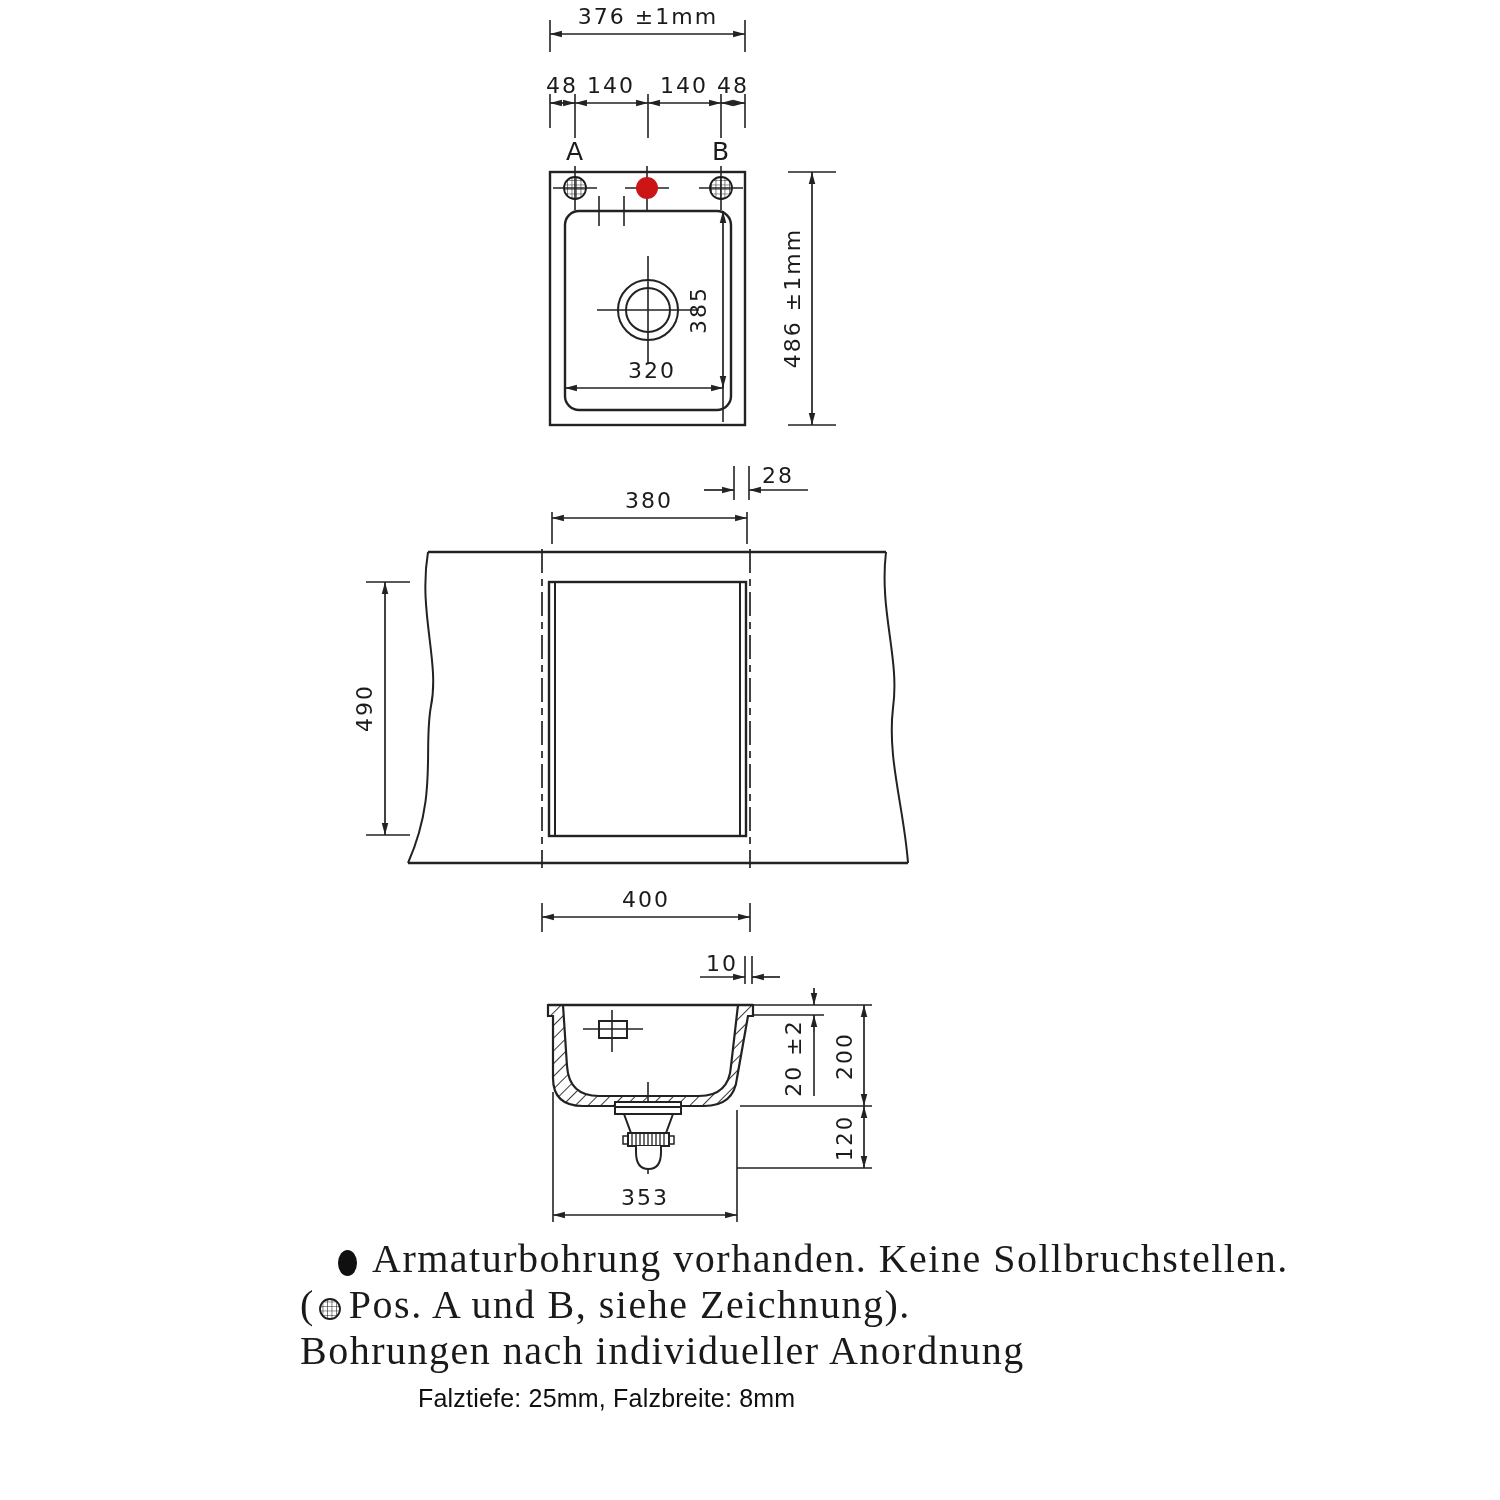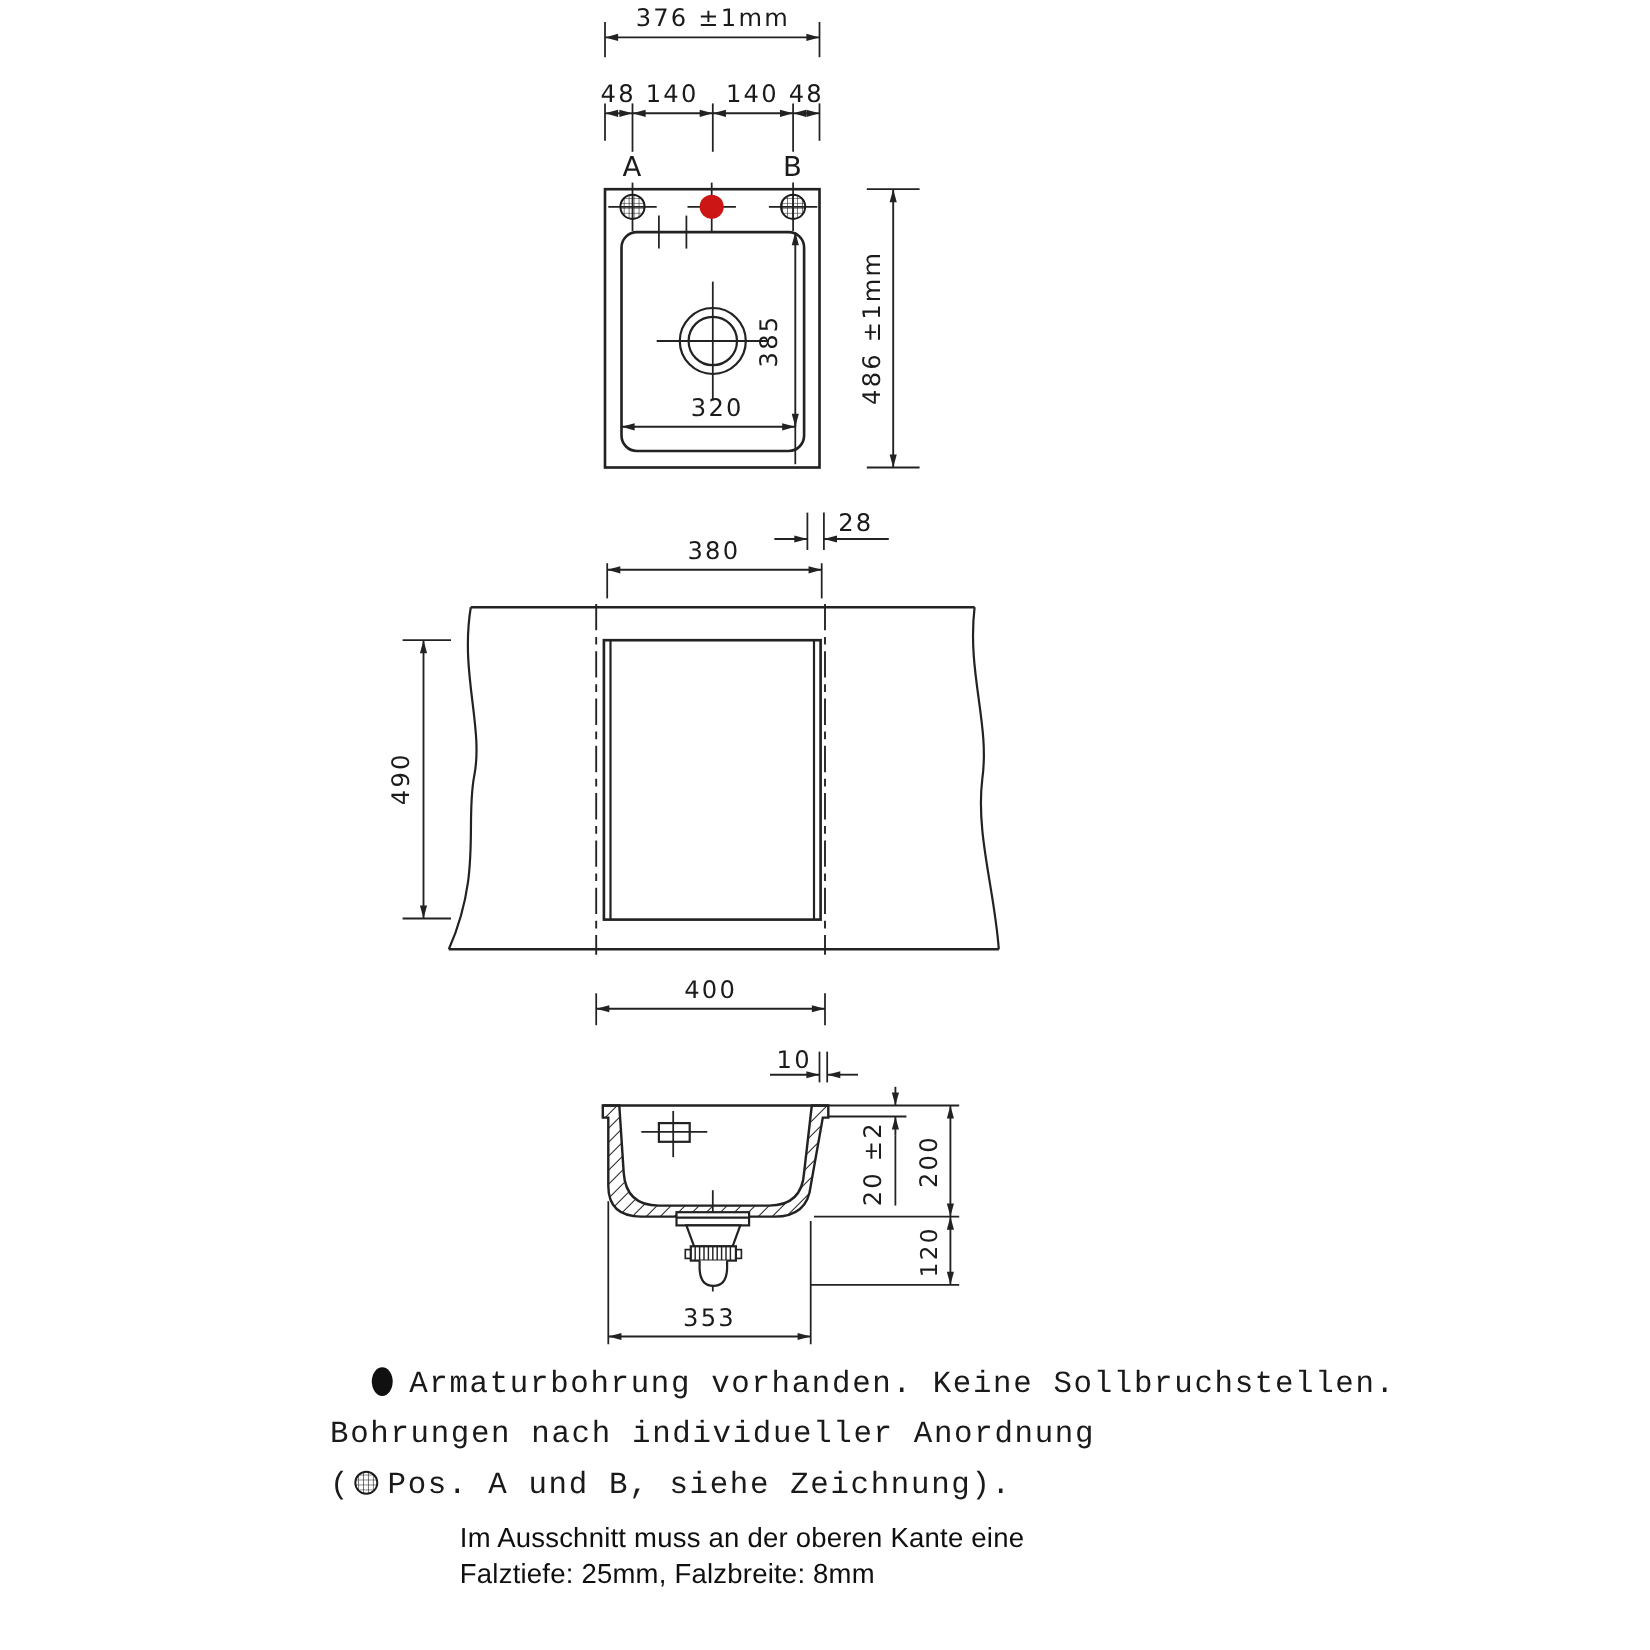--- a/index.html
+++ b/index.html
@@ -8,21 +8,21 @@
   .dtxt{font-size:22px;fill:#1b1b1b;letter-spacing:2px;}
   .dtxt-s{font-size:21px;fill:#1b1b1b;letter-spacing:2px;}
   .lbl{font-size:25px;fill:#1b1b1b;letter-spacing:1px;}
   .geo{stroke:#222;stroke-width:2.4;fill:none;}
   .geo2{stroke:#222;stroke-width:2;fill:none;}
   .dim{stroke:#222;stroke-width:1.7;fill:none;}
   .ext{stroke:#222;stroke-width:1.6;fill:none;}
   .center{stroke:#222;stroke-width:1.6;fill:none;}
   .dash{stroke:#222;stroke-width:1.7;fill:none;stroke-dasharray:24 6 7 6;}
   .notes1{position:absolute;left:300px;top:1236px;width:1000px;color:#1a1a1a;
-          font-family:Liberation Mono, monospace;font-size:28px;line-height:46px;letter-spacing:1.5px;}
+          font-family:Liberation Serif, serif;font-size:40px;line-height:46px;letter-spacing:1.5px;}
   .bullet{display:inline-block;width:19px;height:26px;border-radius:50%;background:#101010;
           margin-right:15px;vertical-align:-4px;}
   .inline-icon{vertical-align:-3px;margin:0 7px 0 3px;}
   .notes2{position:absolute;left:418px;top:1382px;width:800px;color:#0f0f0f;
           font-family:"Liberation Sans",sans-serif;font-size:25px;line-height:33px;letter-spacing:0.2px;}
 </style>
 </head>
 <body>
 
 
@@ -227,28 +227,27 @@
     </g>
   </g>
 </svg>
 
 
 <div class="notes1">
   <div style="padding-left:38px;">
     <span class="bullet"></span><span>Armaturbohrung vorhanden. Keine Sollbruchstellen.</span>
   </div>
   <div>
-    <span>Bohrungen nach individueller Anordnung</span>
-  </div>
-  <div>
     <span>(</span><svg class="inline-icon" width="24" height="24" viewBox="0 0 24 24">
         <circle cx="12" cy="12" r="10" fill="url(#grid)" stroke="#1b1b1b" stroke-width="1.8"></circle>
       </svg><span>Pos. A und B, siehe Zeichnung).</span>
   </div>
+  <div>
+    <span>Bohrungen nach individueller Anordnung</span>
+  </div>
 </div>
 
 <div class="notes2">
-  <div>Im Ausschnitt muss an der oberen Kante eine</div>
   <div>Falztiefe: 25mm, Falzbreite: 8mm</div>
 </div>
 
 
 
 
 </body></html>

